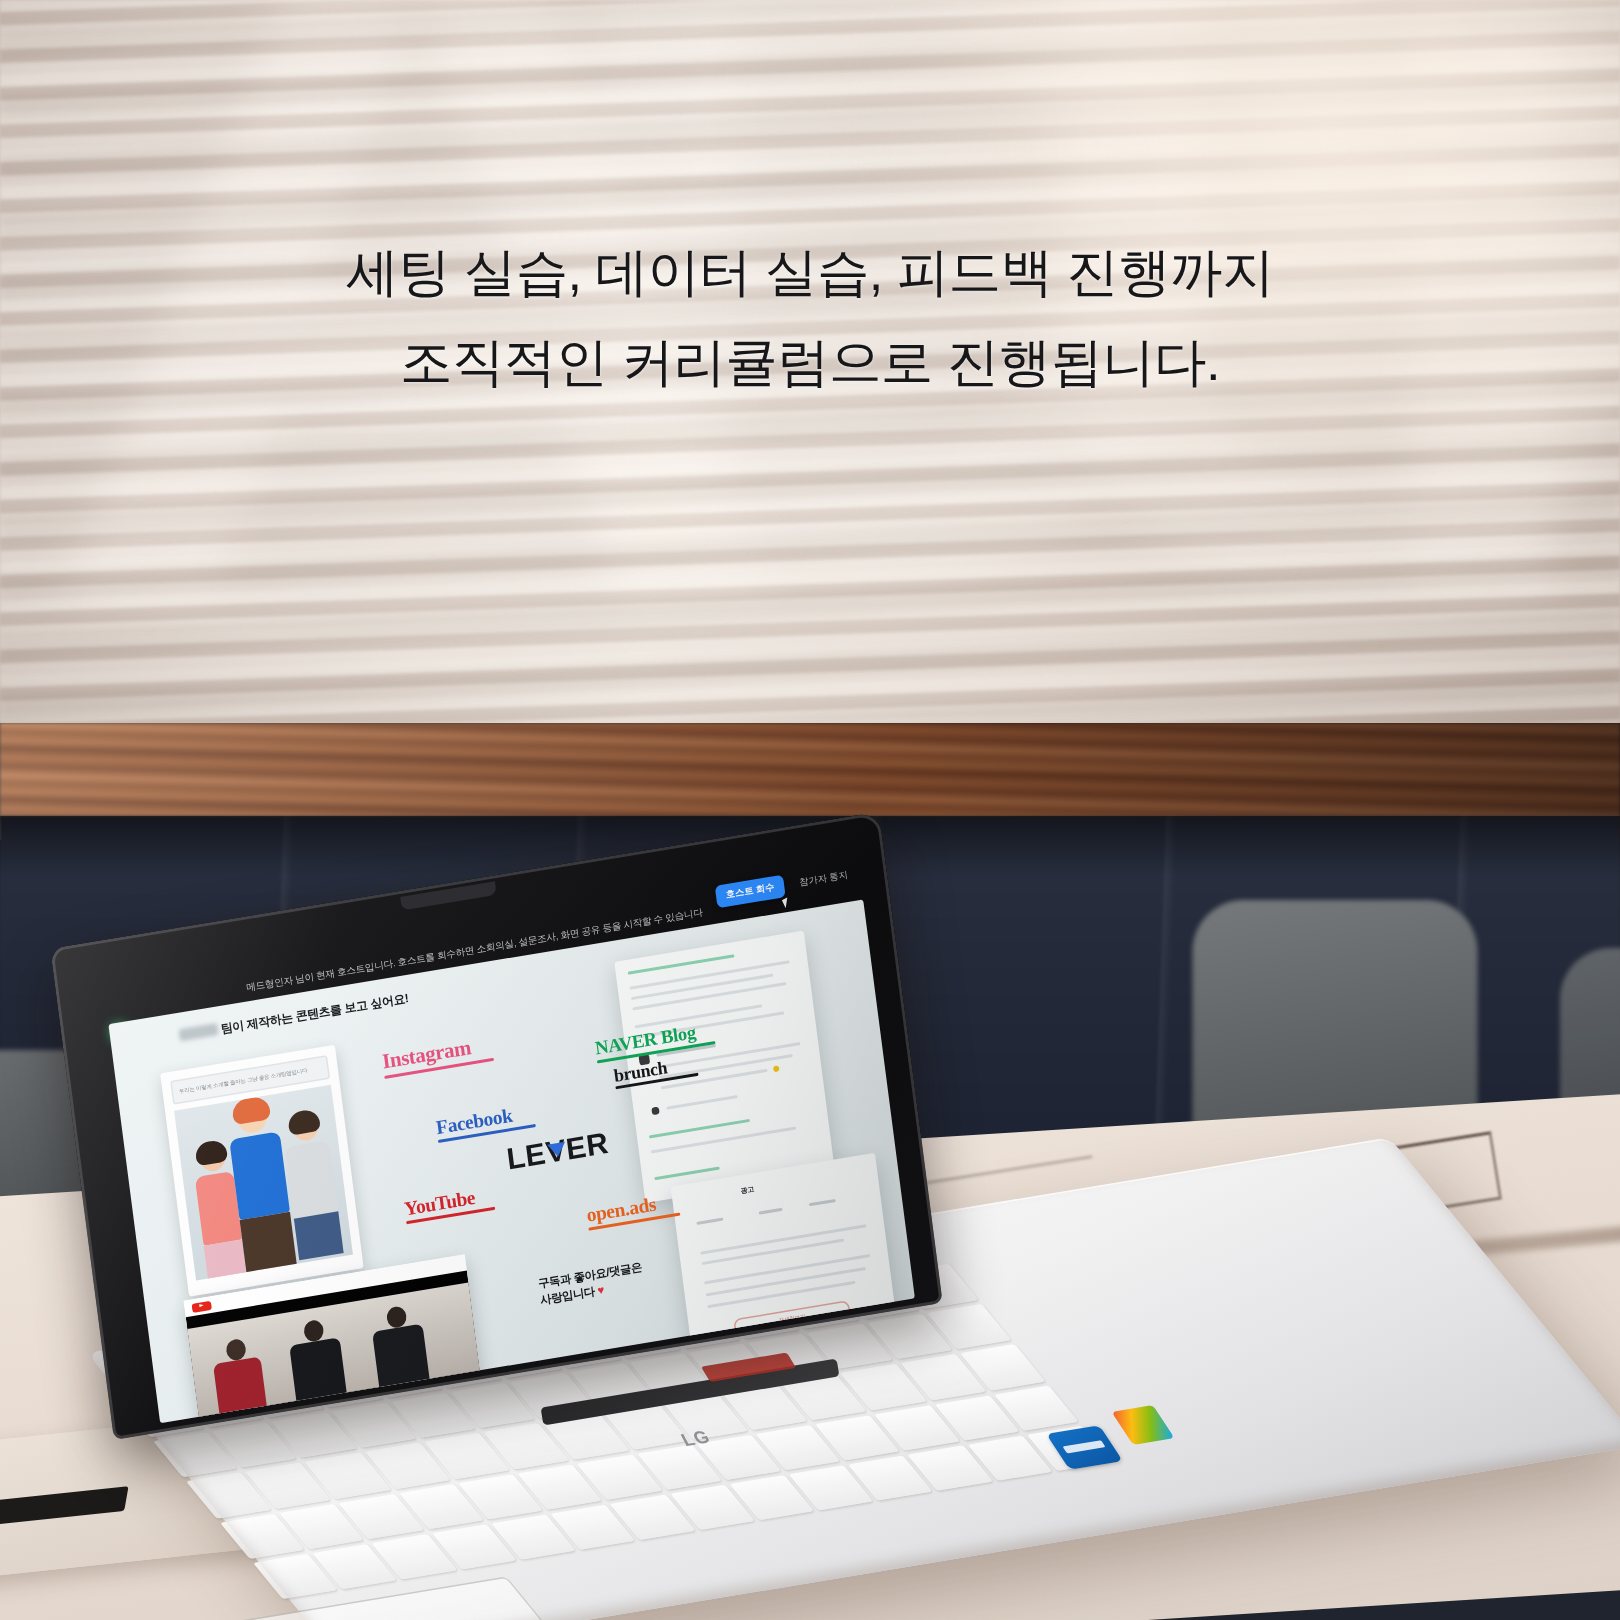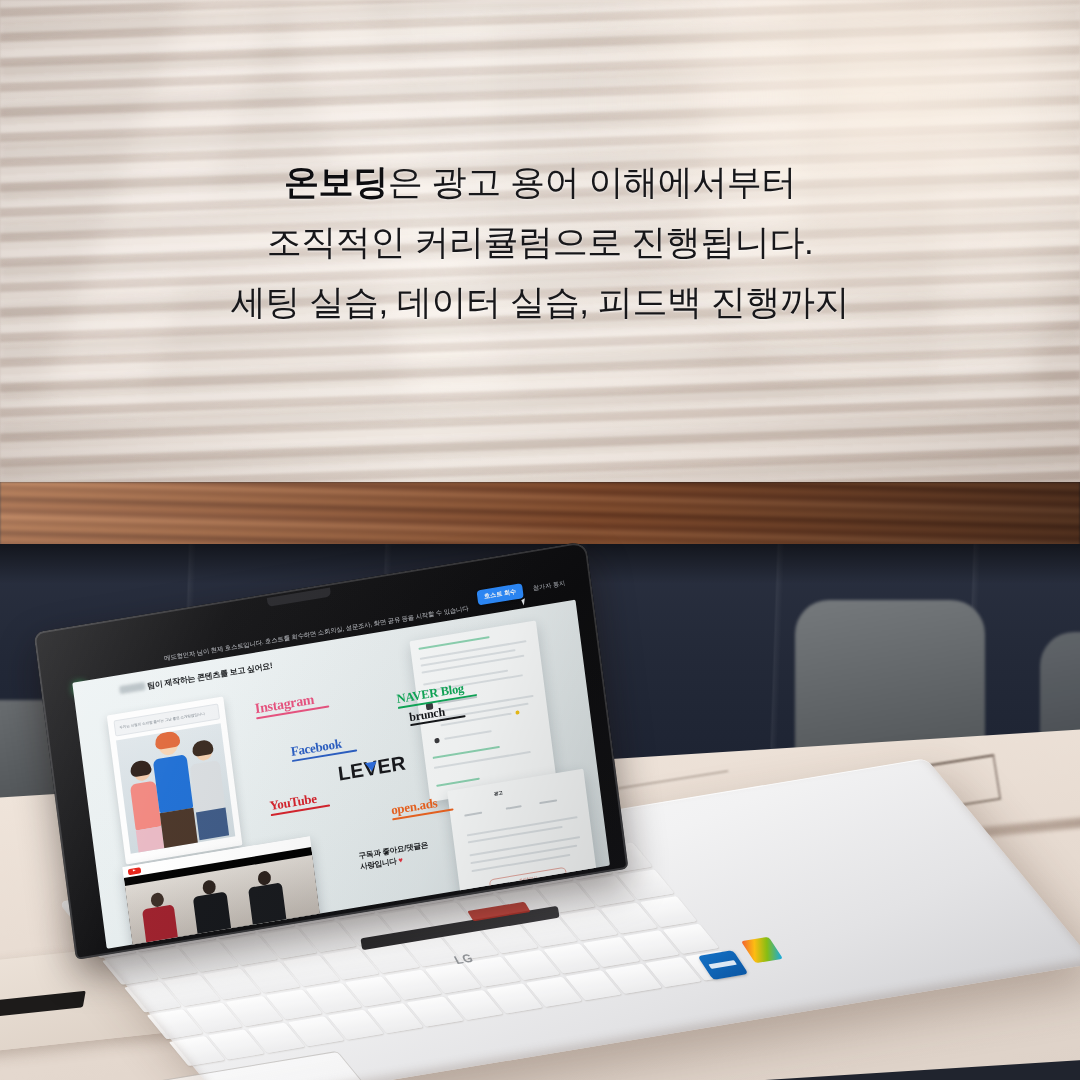--- a/index.html
+++ b/index.html
@@ -402,23 +402,22 @@
       <span class="wm wm-u">U</span>
       <span class="wm wm-p">P</span>
     </div>
 
     <div class="blinds"></div>
     <div class="blinds2"></div>
     <div class="top-glow"></div>
     <div class="top-vignette"></div>
 
     <div class="headline">
-      <span class="ln"><span class="em">온보딩</span><span>은 광고 용어 이해에서부터</span></span>
+      <span class="ln">세팅 실습, 데이터 실습, 피드백 진행까지</span>
       <span class="ln">조직적인 커리큘럼으로 진행됩니다.</span>
-      <span class="ln">세팅 실습, 데이터 실습, 피드백 진행까지</span>
     </div>
   </div>
 
   <div class="photo">
 
     <div class="wood"></div>
     <div class="wood-sheen"></div>
 
     <div class="navy-wall"></div>
     <div class="navy-shadow"></div>

